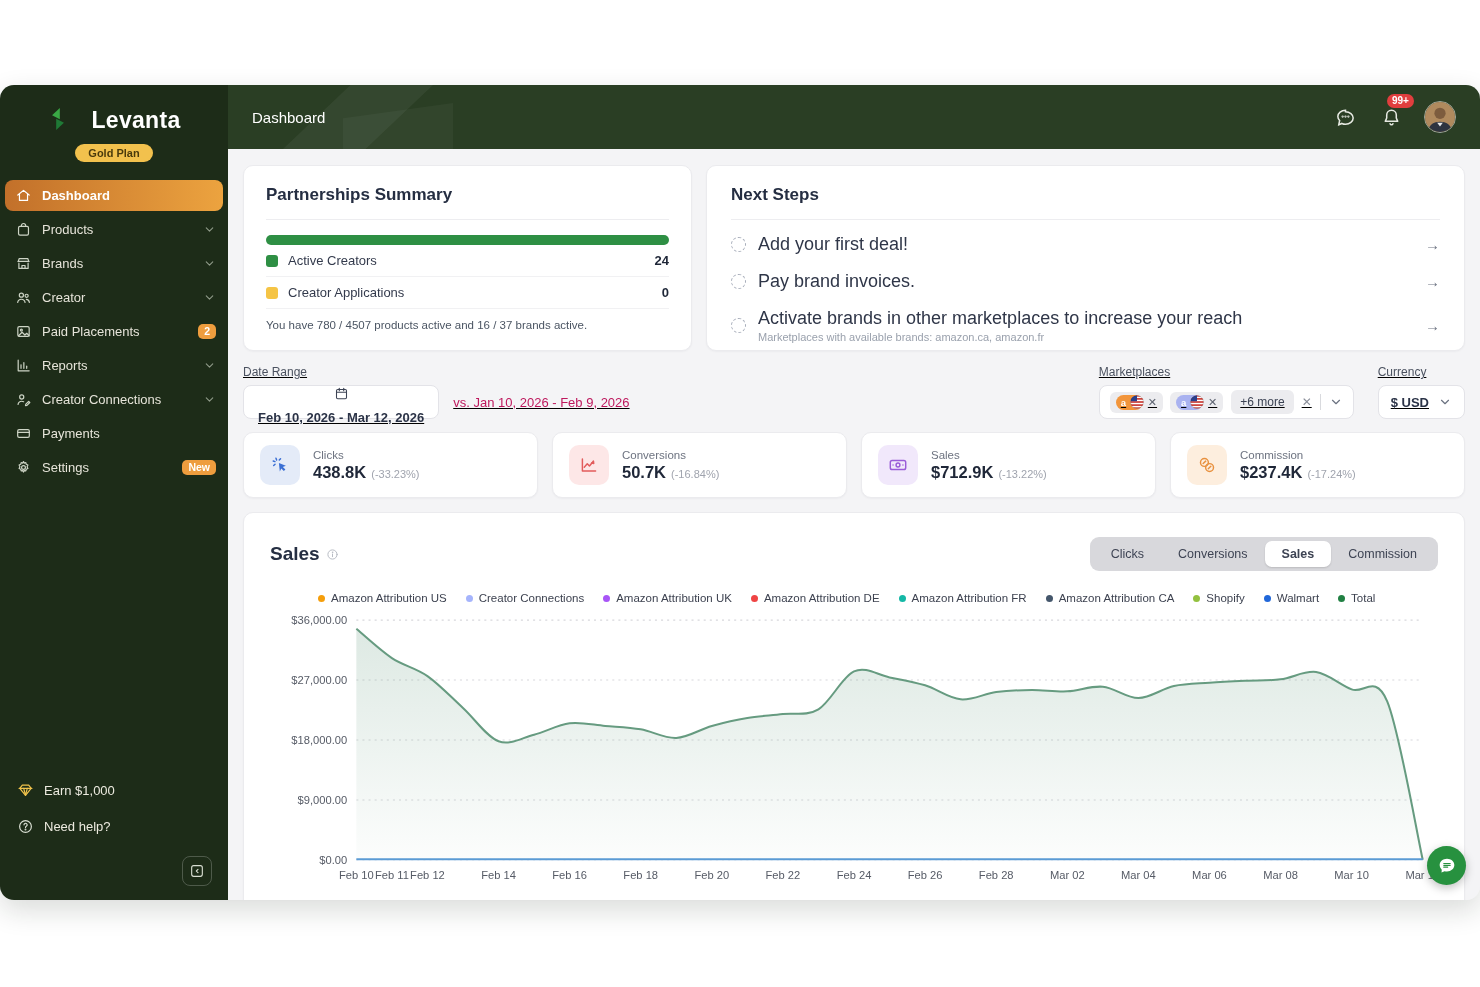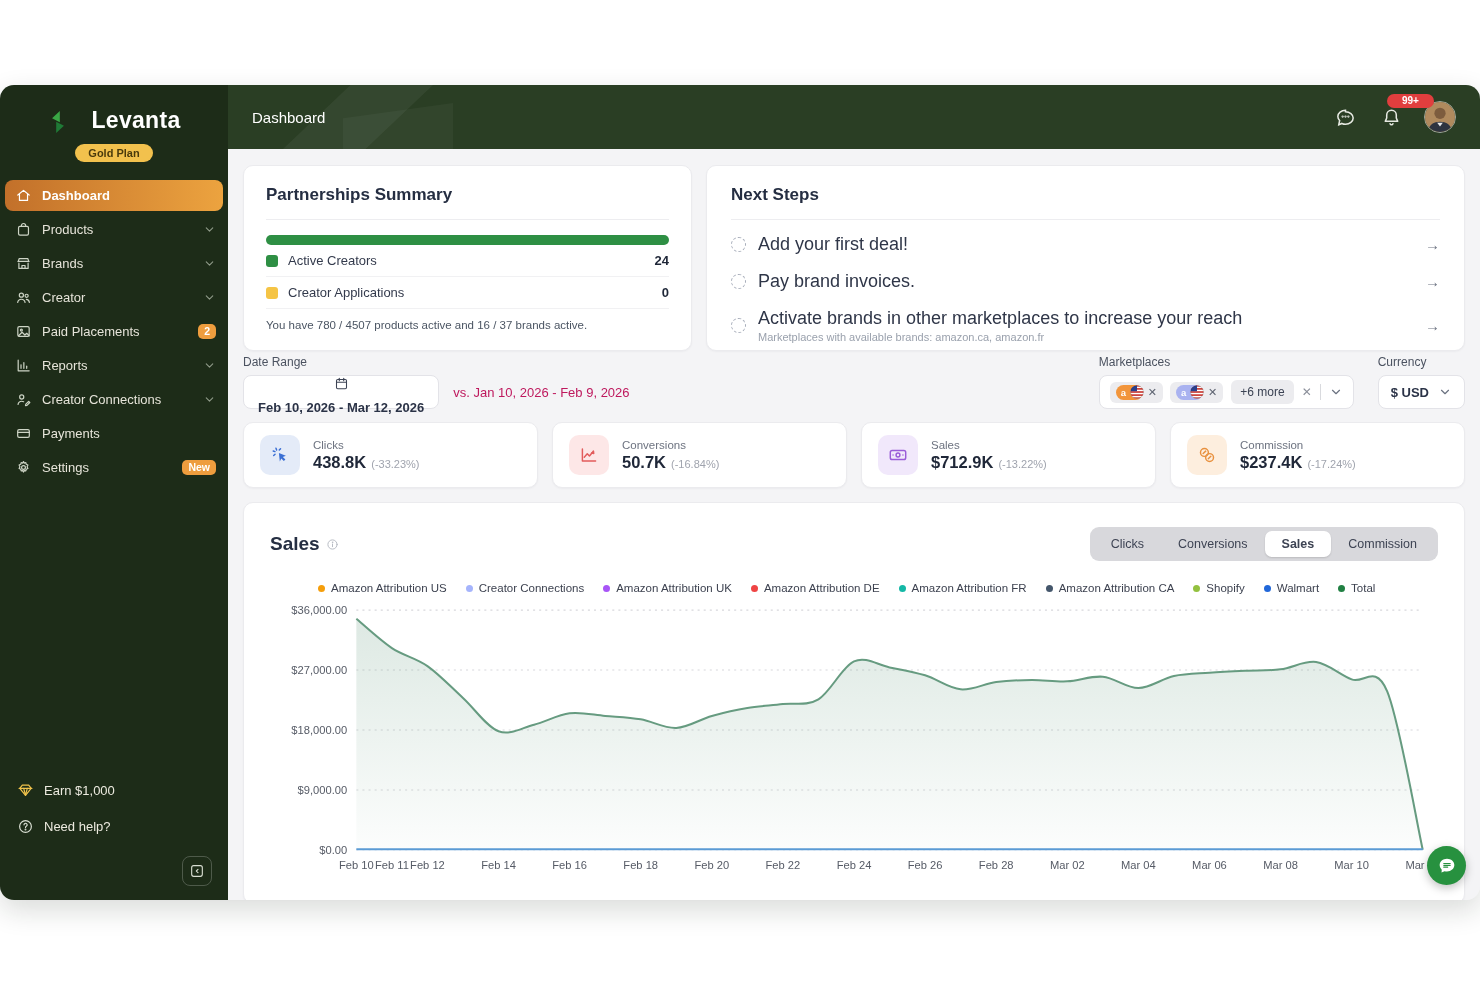--- a/index.html
+++ b/index.html
@@ -2,21 +2,21 @@
 <html><head>
 <meta charset="utf-8">
 <style>
   * { margin:0; padding:0; box-sizing:border-box; }
   html,body { background:#ffffff; }
   .page { position:relative; width:1480px; height:987px; background:#fff; font-family:"Liberation Sans",sans-serif; overflow:hidden; }
   .app { position:absolute; top:85px; left:0; width:1480px; height:815px; border-radius:14px; overflow:hidden; display:flex; background:#f4f4f6; box-shadow:0 10px 28px rgba(20,30,20,.16); }
 
   
   .sidebar { width:228px; flex-shrink:0; background:#1d2c18; color:#e9e7dd; display:flex; flex-direction:column; }
-  .logo-row { display:flex; align-items:flex-end; justify-content:center; gap:22px; margin-top:22px; }
+  .logo-row { display:flex; align-items:flex-start; justify-content:center; gap:22px; margin-top:22px; }
   .logo-text { font-size:23px; font-weight:700; color:#fff; letter-spacing:.3px; }
   .plan-badge { align-self:center; margin:10px 0 14px; background:#f2c14d; color:#4a3a0c; font-size:11px; font-weight:700; padding:3px 13px; border-radius:10px; }
   .nav { display:flex; flex-direction:column; padding-top:2px; }
   .nav-item { display:flex; align-items:center; gap:10px; height:31px; margin:1.5px 0; padding:0 12px 0 15px; font-size:13px; cursor:pointer; color:#e6e4d9; }
   .nav-item.active { background:linear-gradient(90deg,#c2702a,#eca33f); margin:1.5px 5px; border-radius:8px; padding-left:10px; color:#fff; font-weight:600; }
   .nav-icon { width:17px; height:17px; display:flex; align-items:center; color:#cdd4c5; }
   .nav-item.active .nav-icon { color:#fff; }
   .nav-label { flex:1; }
   .nav-badge { background:#ee9d3e; color:#fff; font-size:10.5px; font-weight:700; border-radius:5px; padding:1.5px 6px; }
   .nav-chev { color:#8f9a88; display:flex; }
@@ -29,21 +29,21 @@
 
   
   .main { flex:1; display:flex; flex-direction:column; min-width:0; }
   .topbar { height:64px; background:#2a3e24; position:relative; display:flex; align-items:center; padding:0 24px; flex-shrink:0; overflow:hidden; }
   .deco { position:absolute; top:0; height:64px; pointer-events:none; }
   .d1 { left:55px; width:150px; background:rgba(255,255,255,.05); clip-path:polygon(45% 0,100% 0,55% 100%,0 100%); }
   .d2 { left:115px; width:110px; background:rgba(255,255,255,.04); clip-path:polygon(0 52%,100% 28%,100% 100%,0 100%); }
   .topbar-title { color:#fff; font-size:15px; font-weight:500; z-index:1; }
   .topbar-right { margin-left:auto; display:flex; align-items:center; gap:20px; z-index:1; }
   .tb-icon { background:none; border:none; color:#e6e9e2; position:relative; width:26px; height:26px; padding:0; cursor:pointer; display:flex; align-items:center; justify-content:center; }
-  .notif-badge { position:absolute; top:-10px; left:9px; background:#e03e3e; color:#fff; font-size:10px; font-weight:700; border-radius:9px; padding:2px 15px; line-height:1; }
+  .notif-badge { position:absolute; top:-10px; left:9px; background:#e03e3e; color:#fff; font-size:10px; font-weight:700; border-radius:9px; padding:2px 5px; line-height:1; }
   .avatar { width:32px; height:32px; border-radius:50%; overflow:hidden; border:1.5px solid rgba(255,255,255,.55); cursor:pointer; }
 
   
   .content { flex:1; padding:16px 15px 0; background:#f4f4f6; overflow:hidden; }
   .card { background:#fff; border:1px solid #ebebee; border-radius:10px; box-shadow:0 1px 2px rgba(16,24,40,.04); }
   .row1 { display:flex; gap:14px; }
   h2 { font-size:17px; color:#252e42; font-weight:700; }
   .chr { border:none; border-top:1px solid #ededf0; margin-top:14px; }
 
   .partnerships { width:449px; flex-shrink:0; height:186px; padding:19px 22px 0; }
@@ -53,21 +53,21 @@
   .pval { margin-left:auto; font-weight:700; color:#1f2738; }
   .pnote { font-size:11.5px; color:#4b5563; margin-top:10px; }
 
   .nextsteps { flex:1; height:186px; padding:19px 24px 0; }
   .step { display:flex; align-items:center; gap:12px; padding:8px 0; cursor:pointer; }
   .step-circle { width:15px; height:15px; border:1.6px dashed #a7adba; border-radius:50%; flex-shrink:0; }
   .step-label { font-size:18px; color:#2f3648; }
   .step-sub { font-size:11px; color:#9aa1ad; margin-top:2px; }
   .step-arrow { margin-left:auto; color:#6f7684; font-size:15px; }
 
-  .filters { display:flex; margin-top:4px; align-items:flex-end; }
+  .filters { display:flex; margin-top:14px; align-items:flex-end;text-decoration:underline; }
   .flabel { font-size:12px; color:#4b5260; margin-bottom:6px; }
   .frow { display:flex; align-items:center; }
   .date-input { display:flex; align-items:center; gap:9px; background:#fff; border:1px solid #e3e3e8; border-radius:8px; height:34px; padding:0 14px; font-size:13px; font-weight:600; color:#2b3347; font-family:inherit; cursor:pointer;flex-direction:column; }
   .date-input .cal { display:flex; color:#3c4354; }
   .compare { font-size:13px; color:#be185d; margin-left:14px; }
   .fright { margin-left:auto; display:flex; gap:24px; }
   .mp-select { display:flex; align-items:center; background:#fff; border:1px solid #e3e3e8; border-radius:8px; height:34px; padding:0 10px; gap:8px; cursor:pointer; }
   .chip { display:flex; align-items:center; gap:5px; background:#ececef; border-radius:6px; padding:3px 6px; }
   .mp-pill { position:relative; display:inline-flex; align-items:center; width:27px; height:15px; border-radius:8px; color:#fff; font-size:9.5px; font-weight:700; padding-left:5px; }
   .mp-flag { position:absolute; right:-1px; top:0.5px; display:flex; }

